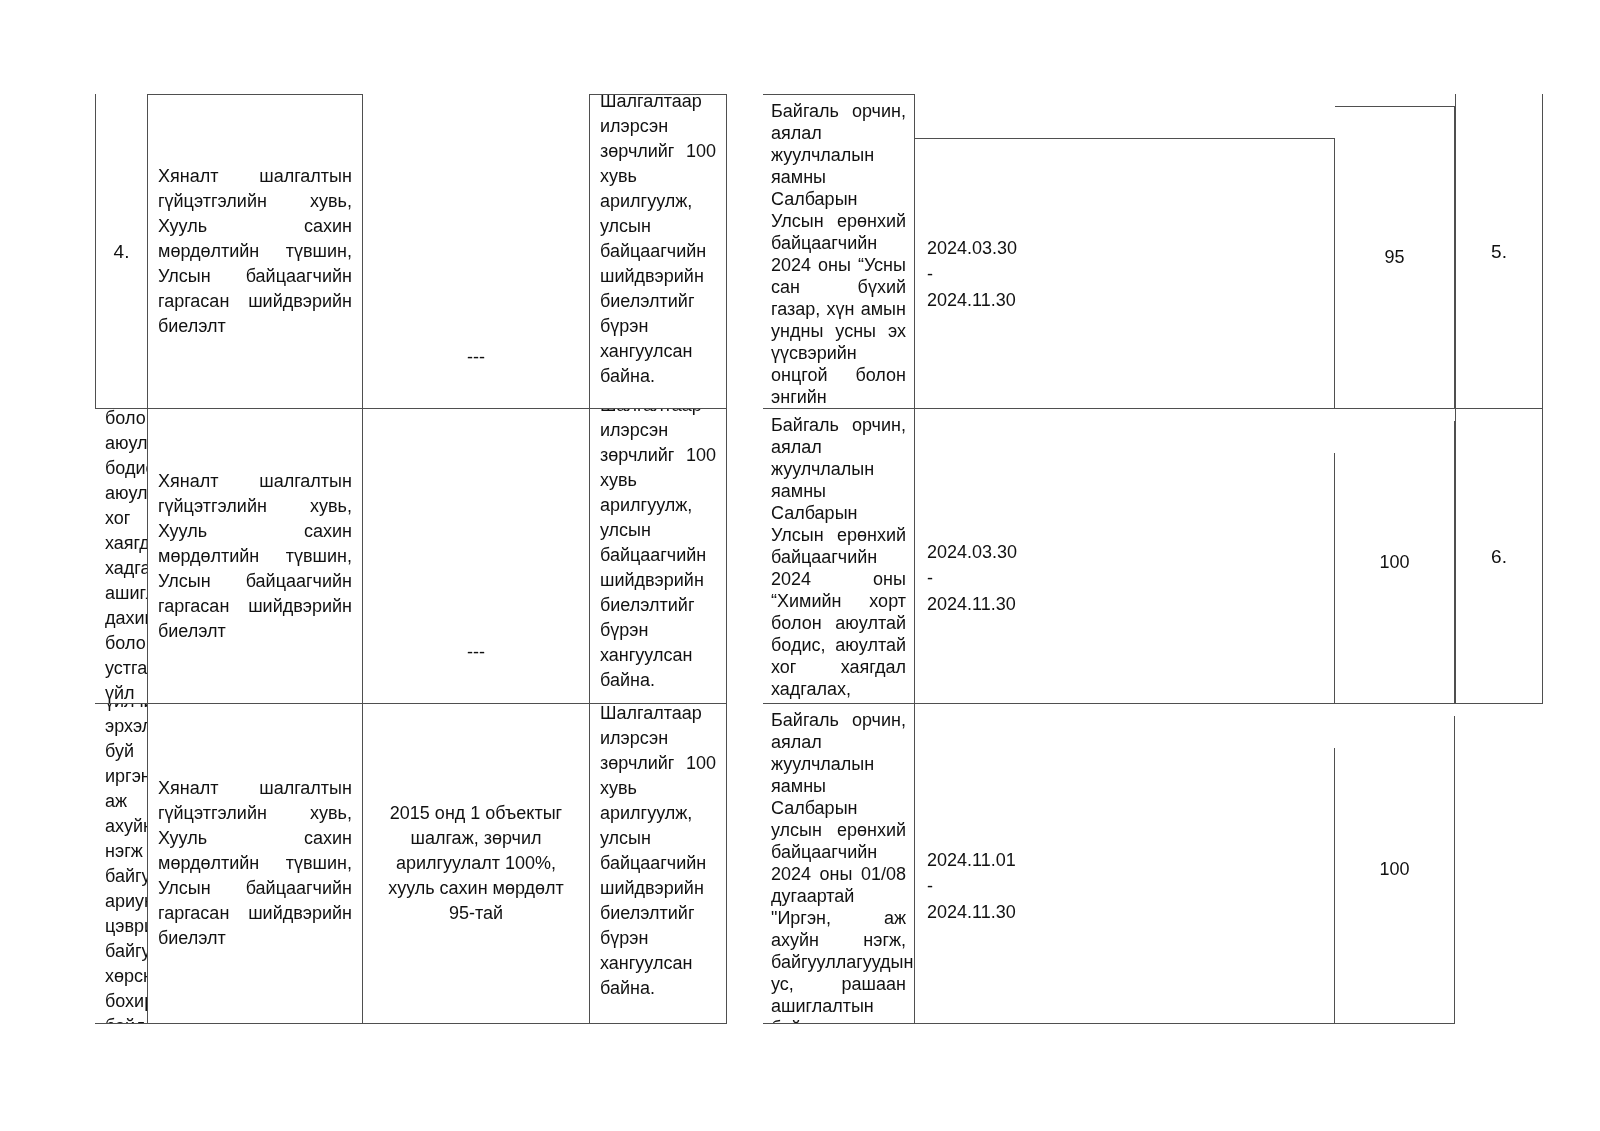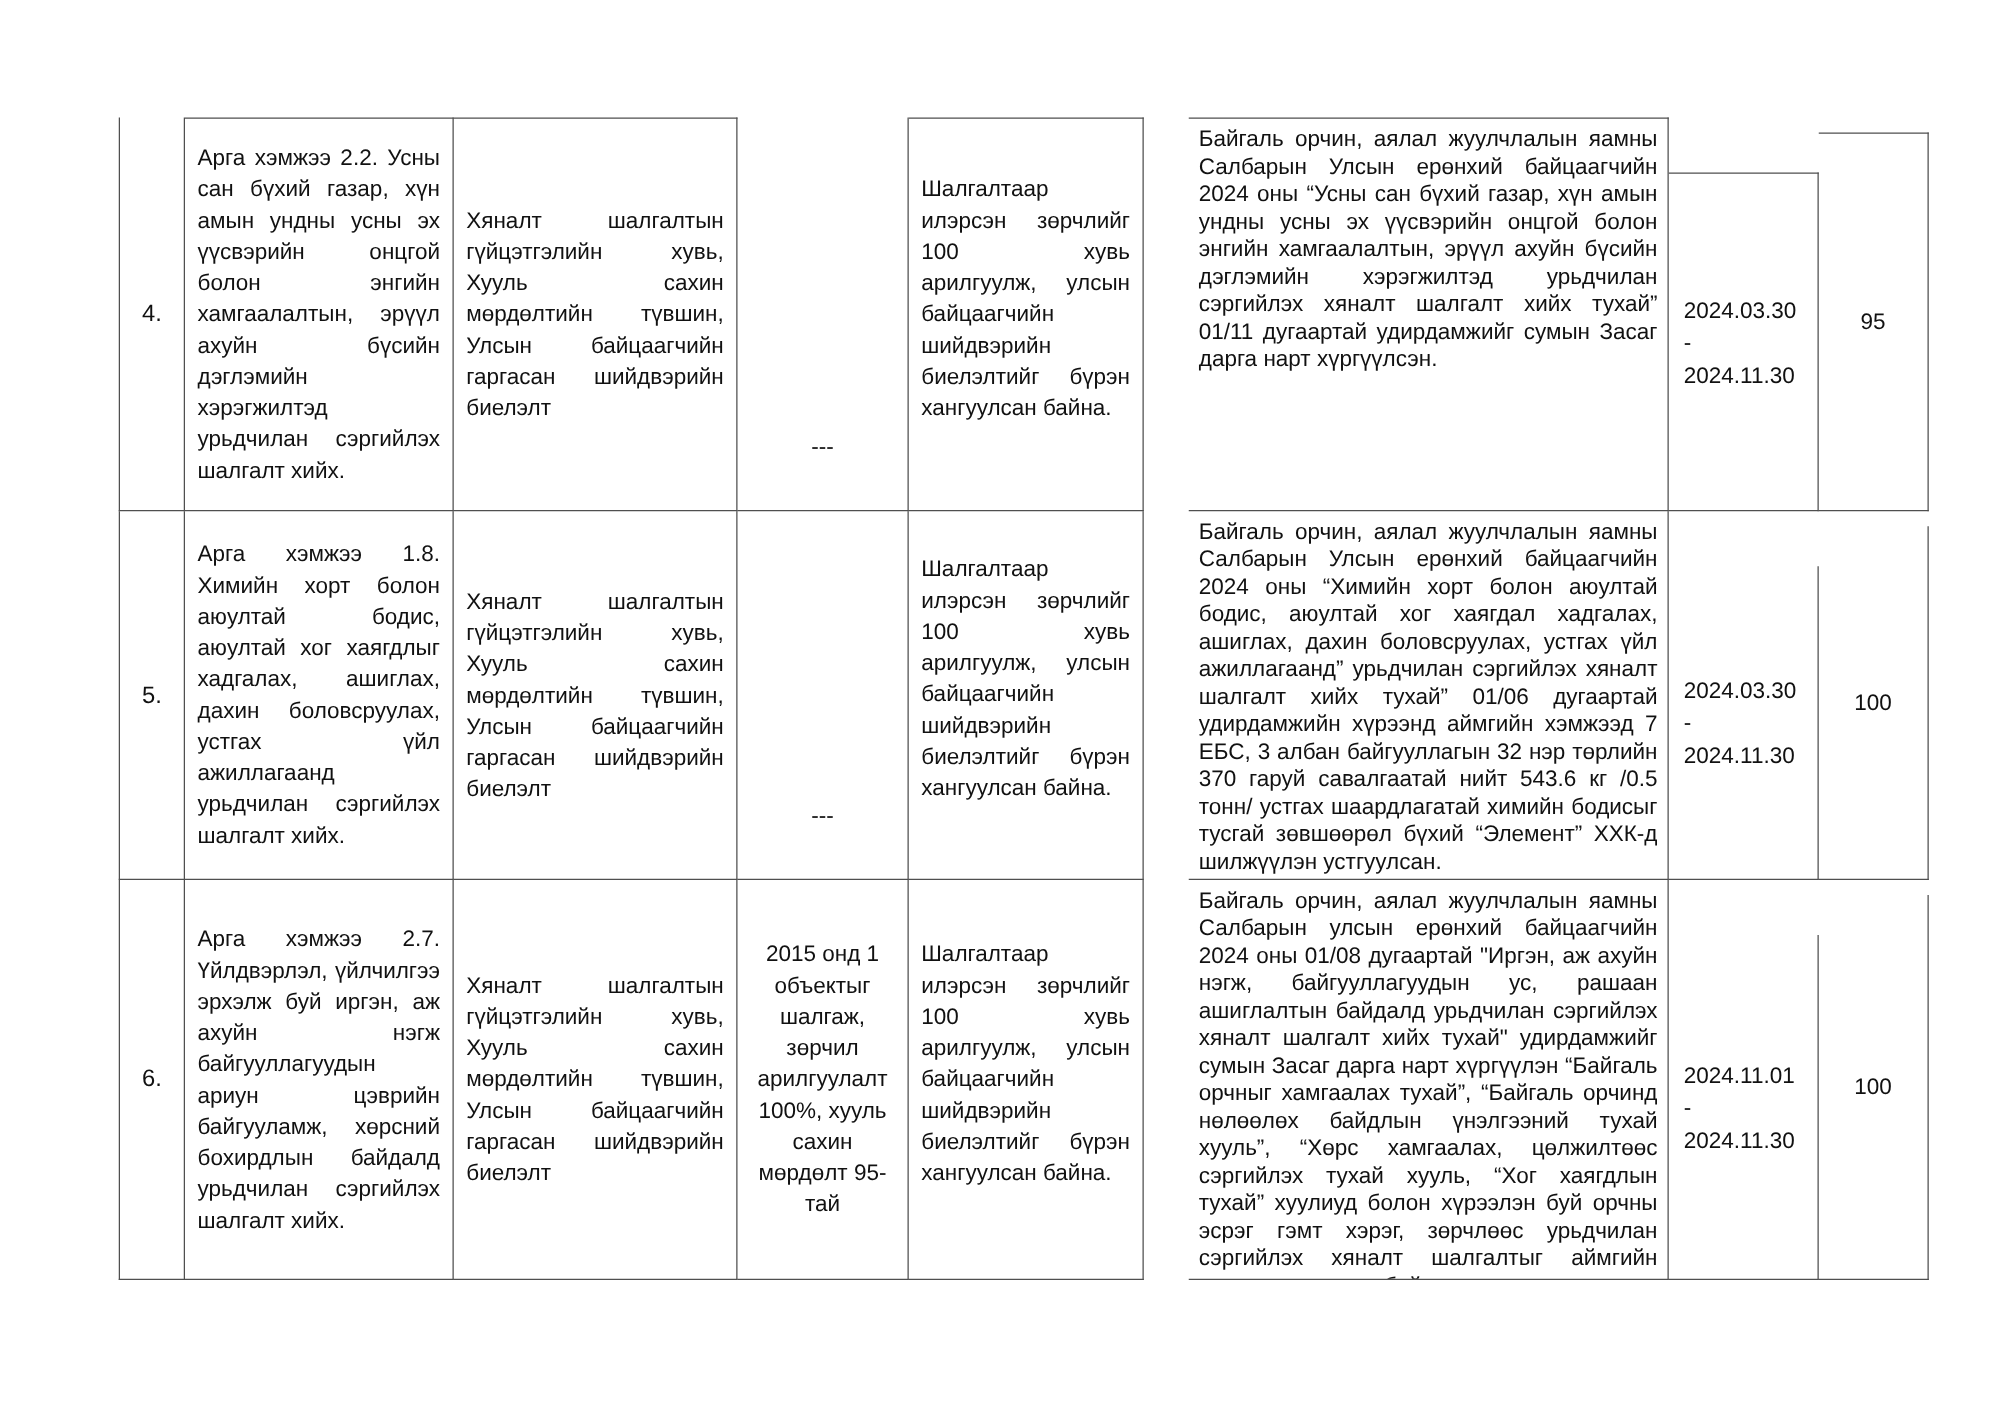--- a/index.html
+++ b/index.html
@@ -43,23 +43,20 @@
   .c7{padding-left:12px;line-height:26px;margin-top:44px;}
   .score{align-items:center;text-align:center;margin-top:12px;}
 </style>
 </head>
 <body>
 
 <div class="doc-table">
 
   <div class="cell bl num">
     <span>4.</span>
-  </div>
-  <div class="cell bt txt-j">
-    <div>Арга хэмжээ 2.2. Усны сан бүхий газар, хүн амын ундны усны эх үүсвэрийн онцгой болон энгийн хамгаалалтын, эрүүл ахуйн бүсийн дэглэмийн хэрэгжилтэд урьдчилан сэргийлэх шалгалт хийх.</div>
   </div>
   <div class="cell bt txt-j">
     <div>Хяналт шалгалтын гүйцэтгэлийн хувь, Хууль сахин мөрдөлтийн түвшин, Улсын байцаагчийн гаргасан шийдвэрийн биелэлт</div>
   </div>
   <div class="cell al-bottom txt-c">
     <div>---</div>
   </div>
   <div class="cell bt txt-j bias-up">
     <div>Шалгалтаар илэрсэн зөрчлийг 100 хувь арилгуулж, улсын байцаагчийн шийдвэрийн биелэлтийг бүрэн хангуулсан байна.</div>
   </div>

